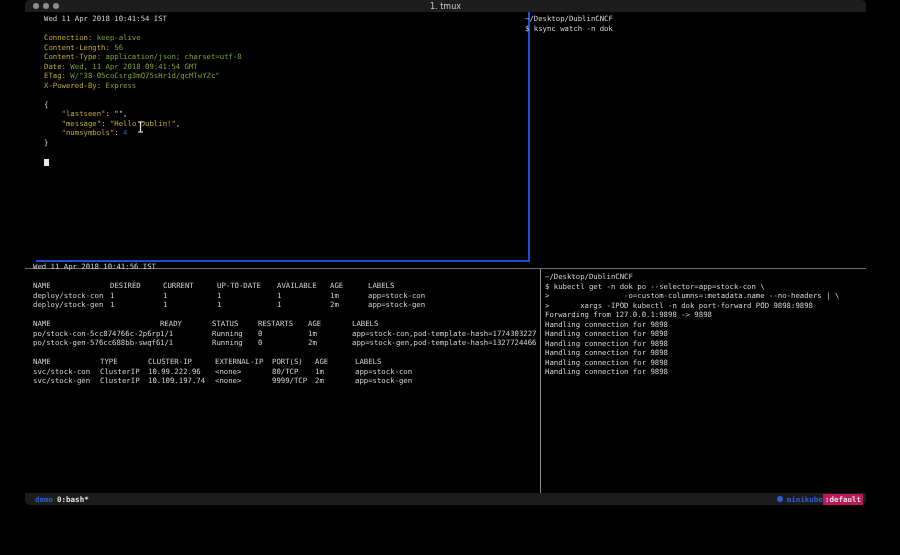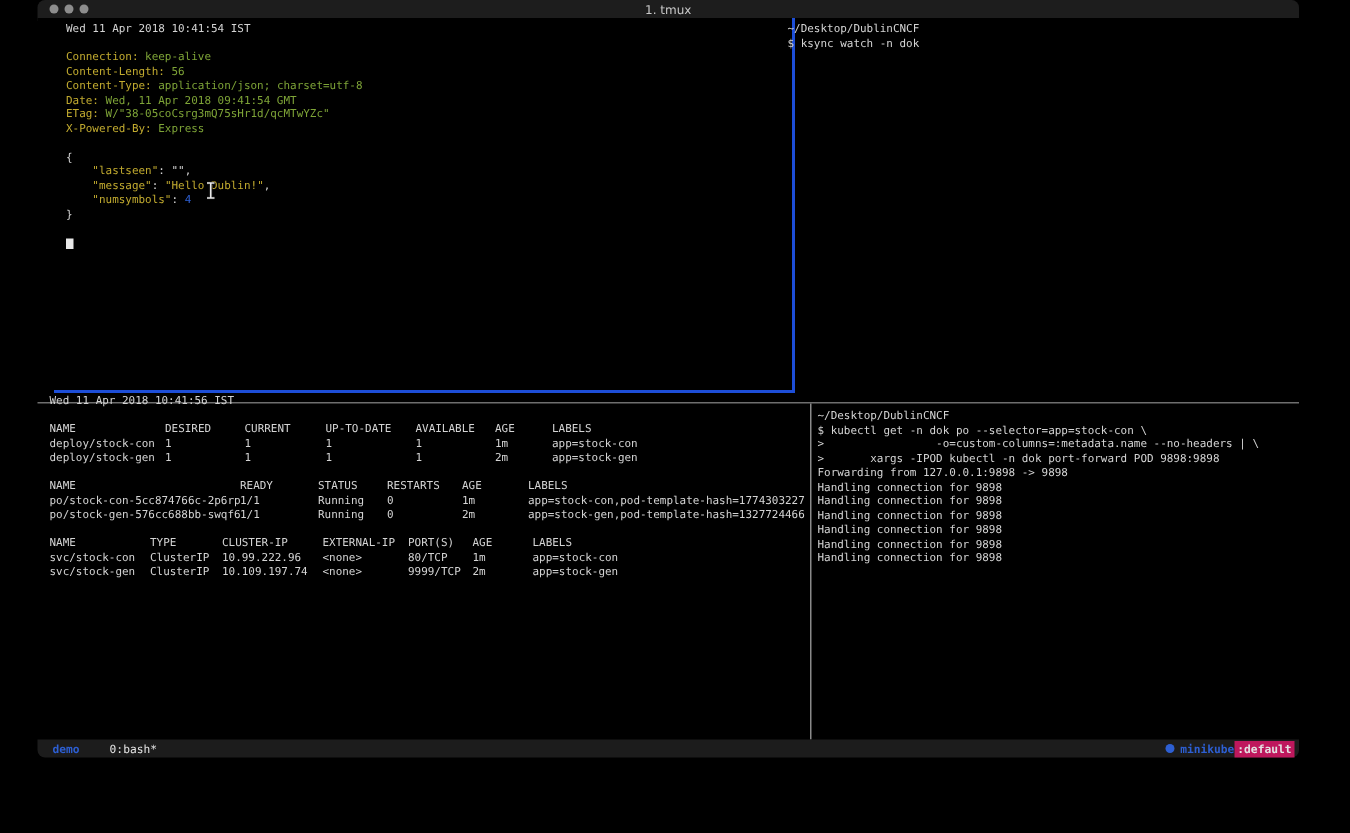--- a/index.html
+++ b/index.html
@@ -41,21 +41,21 @@
   .t1 .trow span:nth-child(5){width:44px}
   .t2 .trow span:nth-child(1){width:67px}.t2 .trow span:nth-child(2){width:48px}
   .t2 .trow span:nth-child(3){width:67px}.t2 .trow span:nth-child(4){width:57px}
   .t2 .trow span:nth-child(5){width:43px}.t2 .trow span:nth-child(6){width:40px}
   
   .statusbar{position:absolute;left:0;top:493px;width:841px;height:12px;background:#1c1c1c;
              border-radius:0 0 5px 5px;display:flex;align-items:center;justify-content:space-between;
              font-size:7.5px;padding:0 3px 0 10px;box-sizing:border-box;}
   .sb-left,.sb-right{display:flex;align-items:center;gap:4px;white-space:pre;}
   .sb-session{color:#2d5fd3;font-weight:bold;}
-  .sb-window{color:#e3e3e3;font-weight:normal;margin-left:16px;}
+  .sb-window{color:#e3e3e3;font-weight:bold;}
   .kube-icon{width:6px;height:6px;border-radius:50%;background:#2d5fd3;display:inline-block;}
   .kube-ctx{color:#2d5fd3;font-weight:bold;}
   .kube-ns{color:#e3e3e3;font-weight:bold;background:#be185d;padding:1px 2px;margin-top:15px;}
   
   .mouse{position:absolute;left:112px;top:109px;width:7px;height:12px;}
 </style>
 </head>
 <body>
 
 <div class="canvas">

